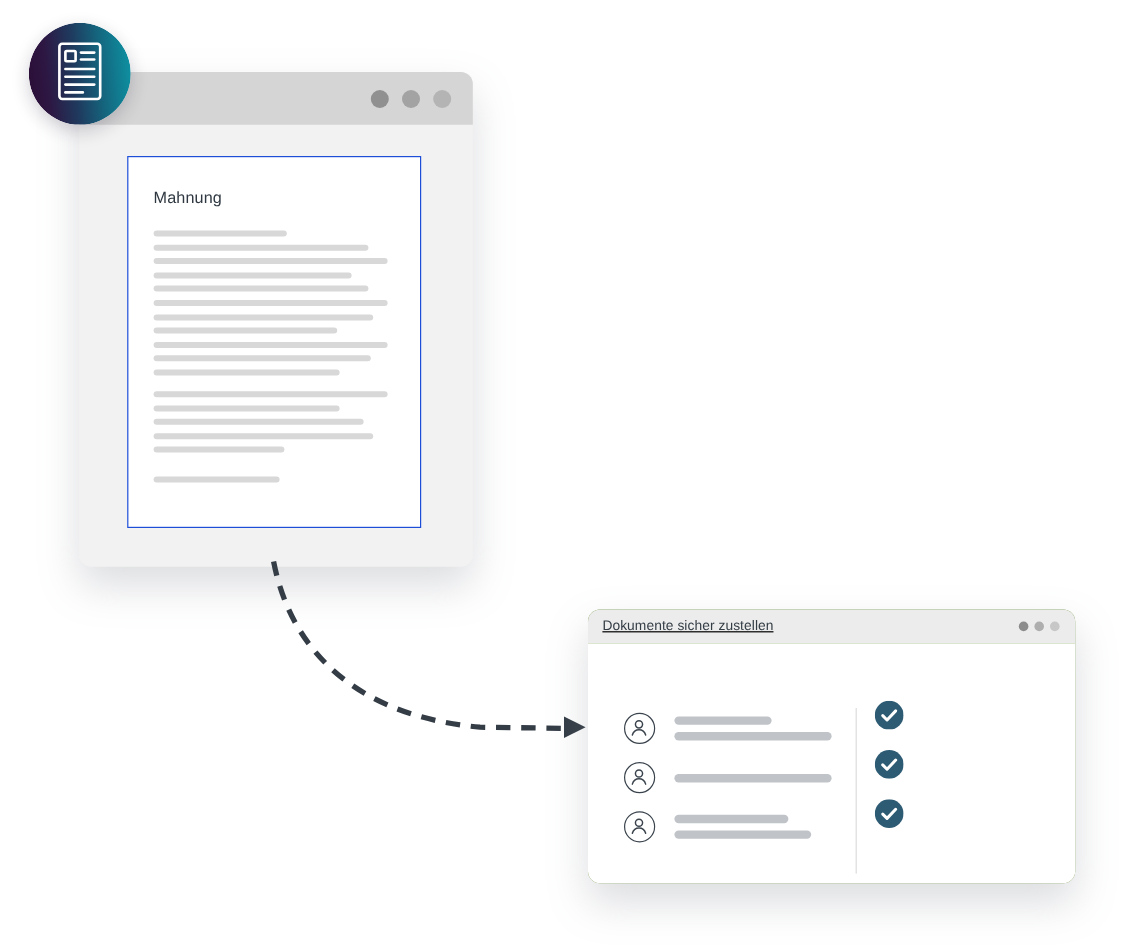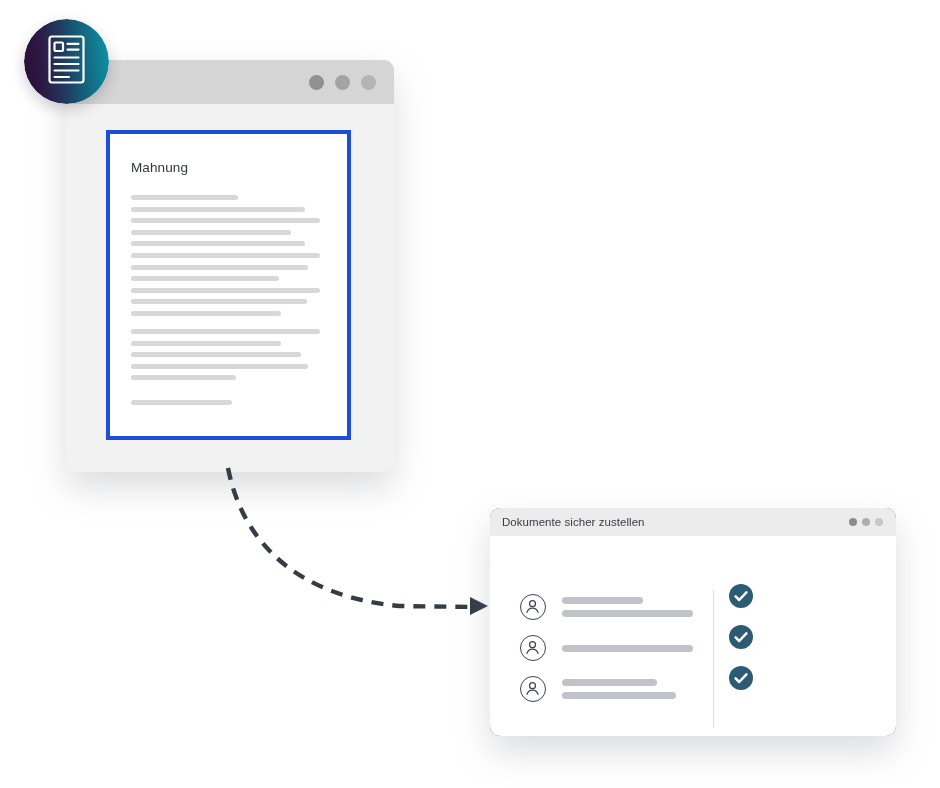--- a/index.html
+++ b/index.html
@@ -65,21 +65,21 @@
   #doc-window .dot.d2 { background: #a3a3a3; }
   #doc-window .dot.d3 { background: #b4b4b4; }
 
   .doc-page {
     position: absolute;
     left: 40px;
     top: 70px;
     width: 245px;
     height: 310px;
     background: #ffffff;
-    border: 4px solid #1d4ed8;
+    border: 1px solid #1d4ed8;
     box-sizing: border-box;
     padding: 26px 21px 0 21px;
   }
   .doc-title {
     font-size: 13.5px;
     color: #2f3841;
     letter-spacing: 0.1px;
     margin: 0 0 20px 0;
     font-weight: 400;
   }
@@ -101,20 +101,21 @@
     border-radius: 0 0 10px 10px;
   }
 
   
   #send-window {
     left: 490px;
     top: 508px;
     width: 406px;
     height: 228px;
     background: #4d7c0f;
+    text-decoration: underline;
   }
   #send-window .titlebar {
     height: 28px;
     width: 406px;
     background: #ececec;
     padding-left: 12px;
     box-sizing: border-box;
   }
   .send-title {
     font-size: 11.5px;

